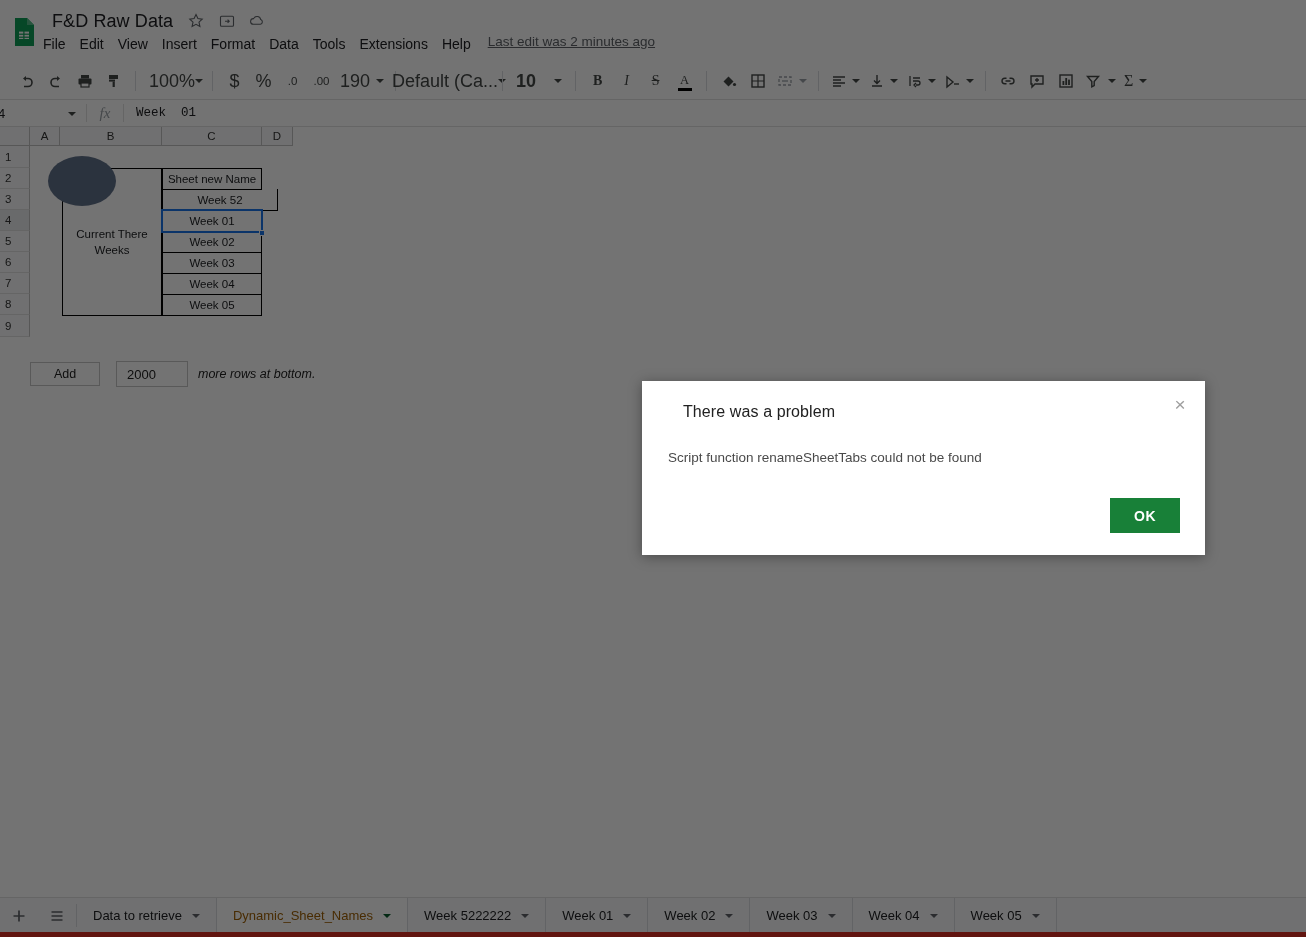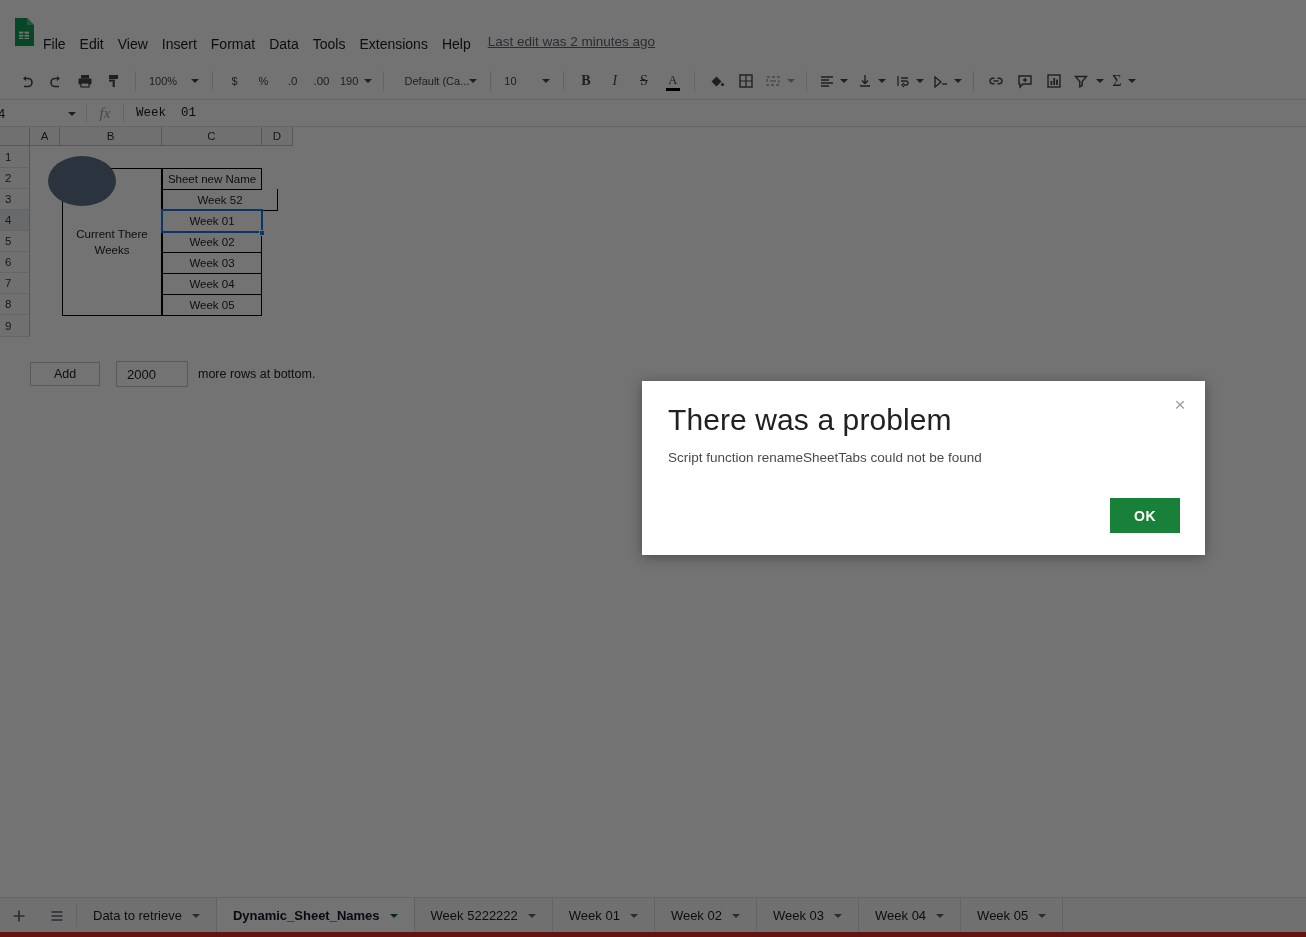--- a/index.html
+++ b/index.html
@@ -105,23 +105,23 @@
   }
   .tb-drop .lbl { margin-right: 6px; }
   .caret {
     width: 0; height: 0;
     border-left: 4px solid transparent;
     border-right: 4px solid transparent;
     border-top: 4px solid #444746;
     display: inline-block;
   }
   .zoom-box { width: 62px; justify-content: space-between; padding: 0 6px; }
-  .font-box { width: 92px; justify-content: flex-end; padding: 0 6px; }
-  .size-box { width: 58px; justify-content: space-between; padding: 0 6px; }
-  .tb-text { font-size: 11px; color: #444746; }
+  .font-box { width: 92px; justify-content: center; padding: 0 6px; }
+  .size-box { width: 58px; justify-content: space-between; padding: 0 6px; font-weight: bold; }
+  .tb-text { font-size: 18px; color: #444746; }
   .bold-i   { font-weight: bold; font-size: 14px; font-family: "Liberation Serif", serif;}
   .ital-i   { font-style: italic; font-size: 14px; font-family: "Liberation Serif", serif;}
   .strike-i { text-decoration: line-through; font-size: 14px; font-family: "Liberation Serif", serif;}
 
   .textcolor-btn {
     flex-direction: column;
     padding-top: 2px;
   }
   .textcolor-btn .ch { font-size: 12.5px; line-height: 12px; font-family: "Liberation Serif", serif;}
   .textcolor-btn .bar { width: 14px; height: 3px; background: #000000; margin-top: 2px; }
@@ -247,21 +247,21 @@
   }
   .addrows .numinput {
     width: 72px; height: 26px;
     margin-left: 16px;
     border: 1px solid #c6c6c6;
     background: #ffffff;
     display: flex; align-items: center;
     padding-left: 10px;
     font-size: 13px; color: #222222;
   }
-  .addrows .tail { margin-left: 10px; font-size: 12.5px; }
+  .addrows .tail { margin-left: 10px; font-size: 12.5px; font-style: italic; }
 
   
   .sheetbar {
     position: absolute; left: 0; bottom: 4px;
     width: 1306px; height: 36px;
     background: #f8f9fa;
     display: flex; align-items: stretch;
     border-top: 1px solid #e0e0e0;
   }
   .sb-icon {
@@ -282,22 +282,22 @@
   }
   .tab .tcaret {
     margin-left: 10px;
     width: 0; height: 0;
     border-left: 4px solid transparent;
     border-right: 4px solid transparent;
     border-top: 4px solid #5f6368;
   }
   .tab.active {
     background: #ffffff;
-    color: #0f172a;
-    font-weight: bold;
+    color: #a16207;
+    font-weight: normal;
   }
   .tab.active .tcaret { border-top-color: #0b5c2e; }
   .redline {
     position: absolute; left: 0; bottom: 0;
     width: 1306px; height: 5px;
     background: #d93025;
   }
 
   
   .backdrop {
@@ -307,22 +307,22 @@
   }
   .dialog {
     position: absolute;
     left: 642px; top: 381px;
     width: 563px; height: 174px;
     background: #ffffff;
     box-shadow: 0 2px 12px rgba(0,0,0,0.35);
     z-index: 60;
   }
   .dlg-title {
-    position: absolute; left: 26px; top: 22px;
-    font-size: 30px; color: #212121;
+    position: absolute; left: 41px; top: 22px;
+    font-size: 16px; color: #212121;
     letter-spacing: 0.1px;
   }
   .dlg-close {
     position: absolute; right: 14px; top: 12px;
     width: 22px; height: 22px;
     display: flex; align-items: center; justify-content: center;
     font-size: 19px; color: #9e9e9e;
     line-height: 1;
   }
   .dlg-msg {
@@ -352,20 +352,39 @@
         <path d="M7 2h12l7 7v21H7z" fill="#0f9d58"></path>
         <path d="M19 2l7 7h-7z" fill="#57bb8a"></path>
         <rect x="11" y="14" width="10" height="9" fill="#ffffff"></rect>
         <rect x="11" y="14" width="10" height="1.6" fill="#0f9d58"></rect>
         <rect x="15.3" y="14" width="1.2" height="9" fill="#0f9d58"></rect>
         <rect x="11" y="17.6" width="10" height="1.2" fill="#0f9d58"></rect>
         <rect x="11" y="20.6" width="10" height="1.2" fill="#0f9d58"></rect>
       </svg>
     </div>
 
+    <div class="title-row">
+      <span class="doc-title">F&amp;D Raw Data</span>
+      <span class="title-icon">
+        <svg width="16" height="16" viewBox="0 0 16 16">
+          <path d="M8 1.6l1.9 4 4.3.5-3.2 3 .9 4.3L8 11.3 4.1 13.4l.9-4.3-3.2-3 4.3-.5z" fill="none" stroke="#5f6368" stroke-width="1.1"></path>
+        </svg>
+      </span>
+      <span class="title-icon">
+        <svg width="16" height="16" viewBox="0 0 16 16">
+          <rect x="1.5" y="3.2" width="13" height="10" rx="1" fill="none" stroke="#5f6368" stroke-width="1.1"></rect>
+          <path d="M6 8.2h4M8.6 6.6L10.2 8.2 8.6 9.8" fill="none" stroke="#5f6368" stroke-width="1.1"></path>
+        </svg>
+      </span>
+      <span class="title-icon">
+        <svg width="18" height="16" viewBox="0 0 18 16">
+          <path d="M4.5 11.5a3 3 0 0 1 .4-6 4 4 0 0 1 7.5 1 2.6 2.6 0 0 1-.4 5z" fill="none" stroke="#5f6368" stroke-width="1.1"></path>
+        </svg>
+      </span>
+    </div>
 
     <div class="menu-row">
       <span class="menu-item">File</span>
       <span class="menu-item">Edit</span>
       <span class="menu-item">View</span>
       <span class="menu-item">Insert</span>
       <span class="menu-item">Format</span>
       <span class="menu-item">Data</span>
       <span class="menu-item">Tools</span>
       <span class="menu-item">Extensions</span>

